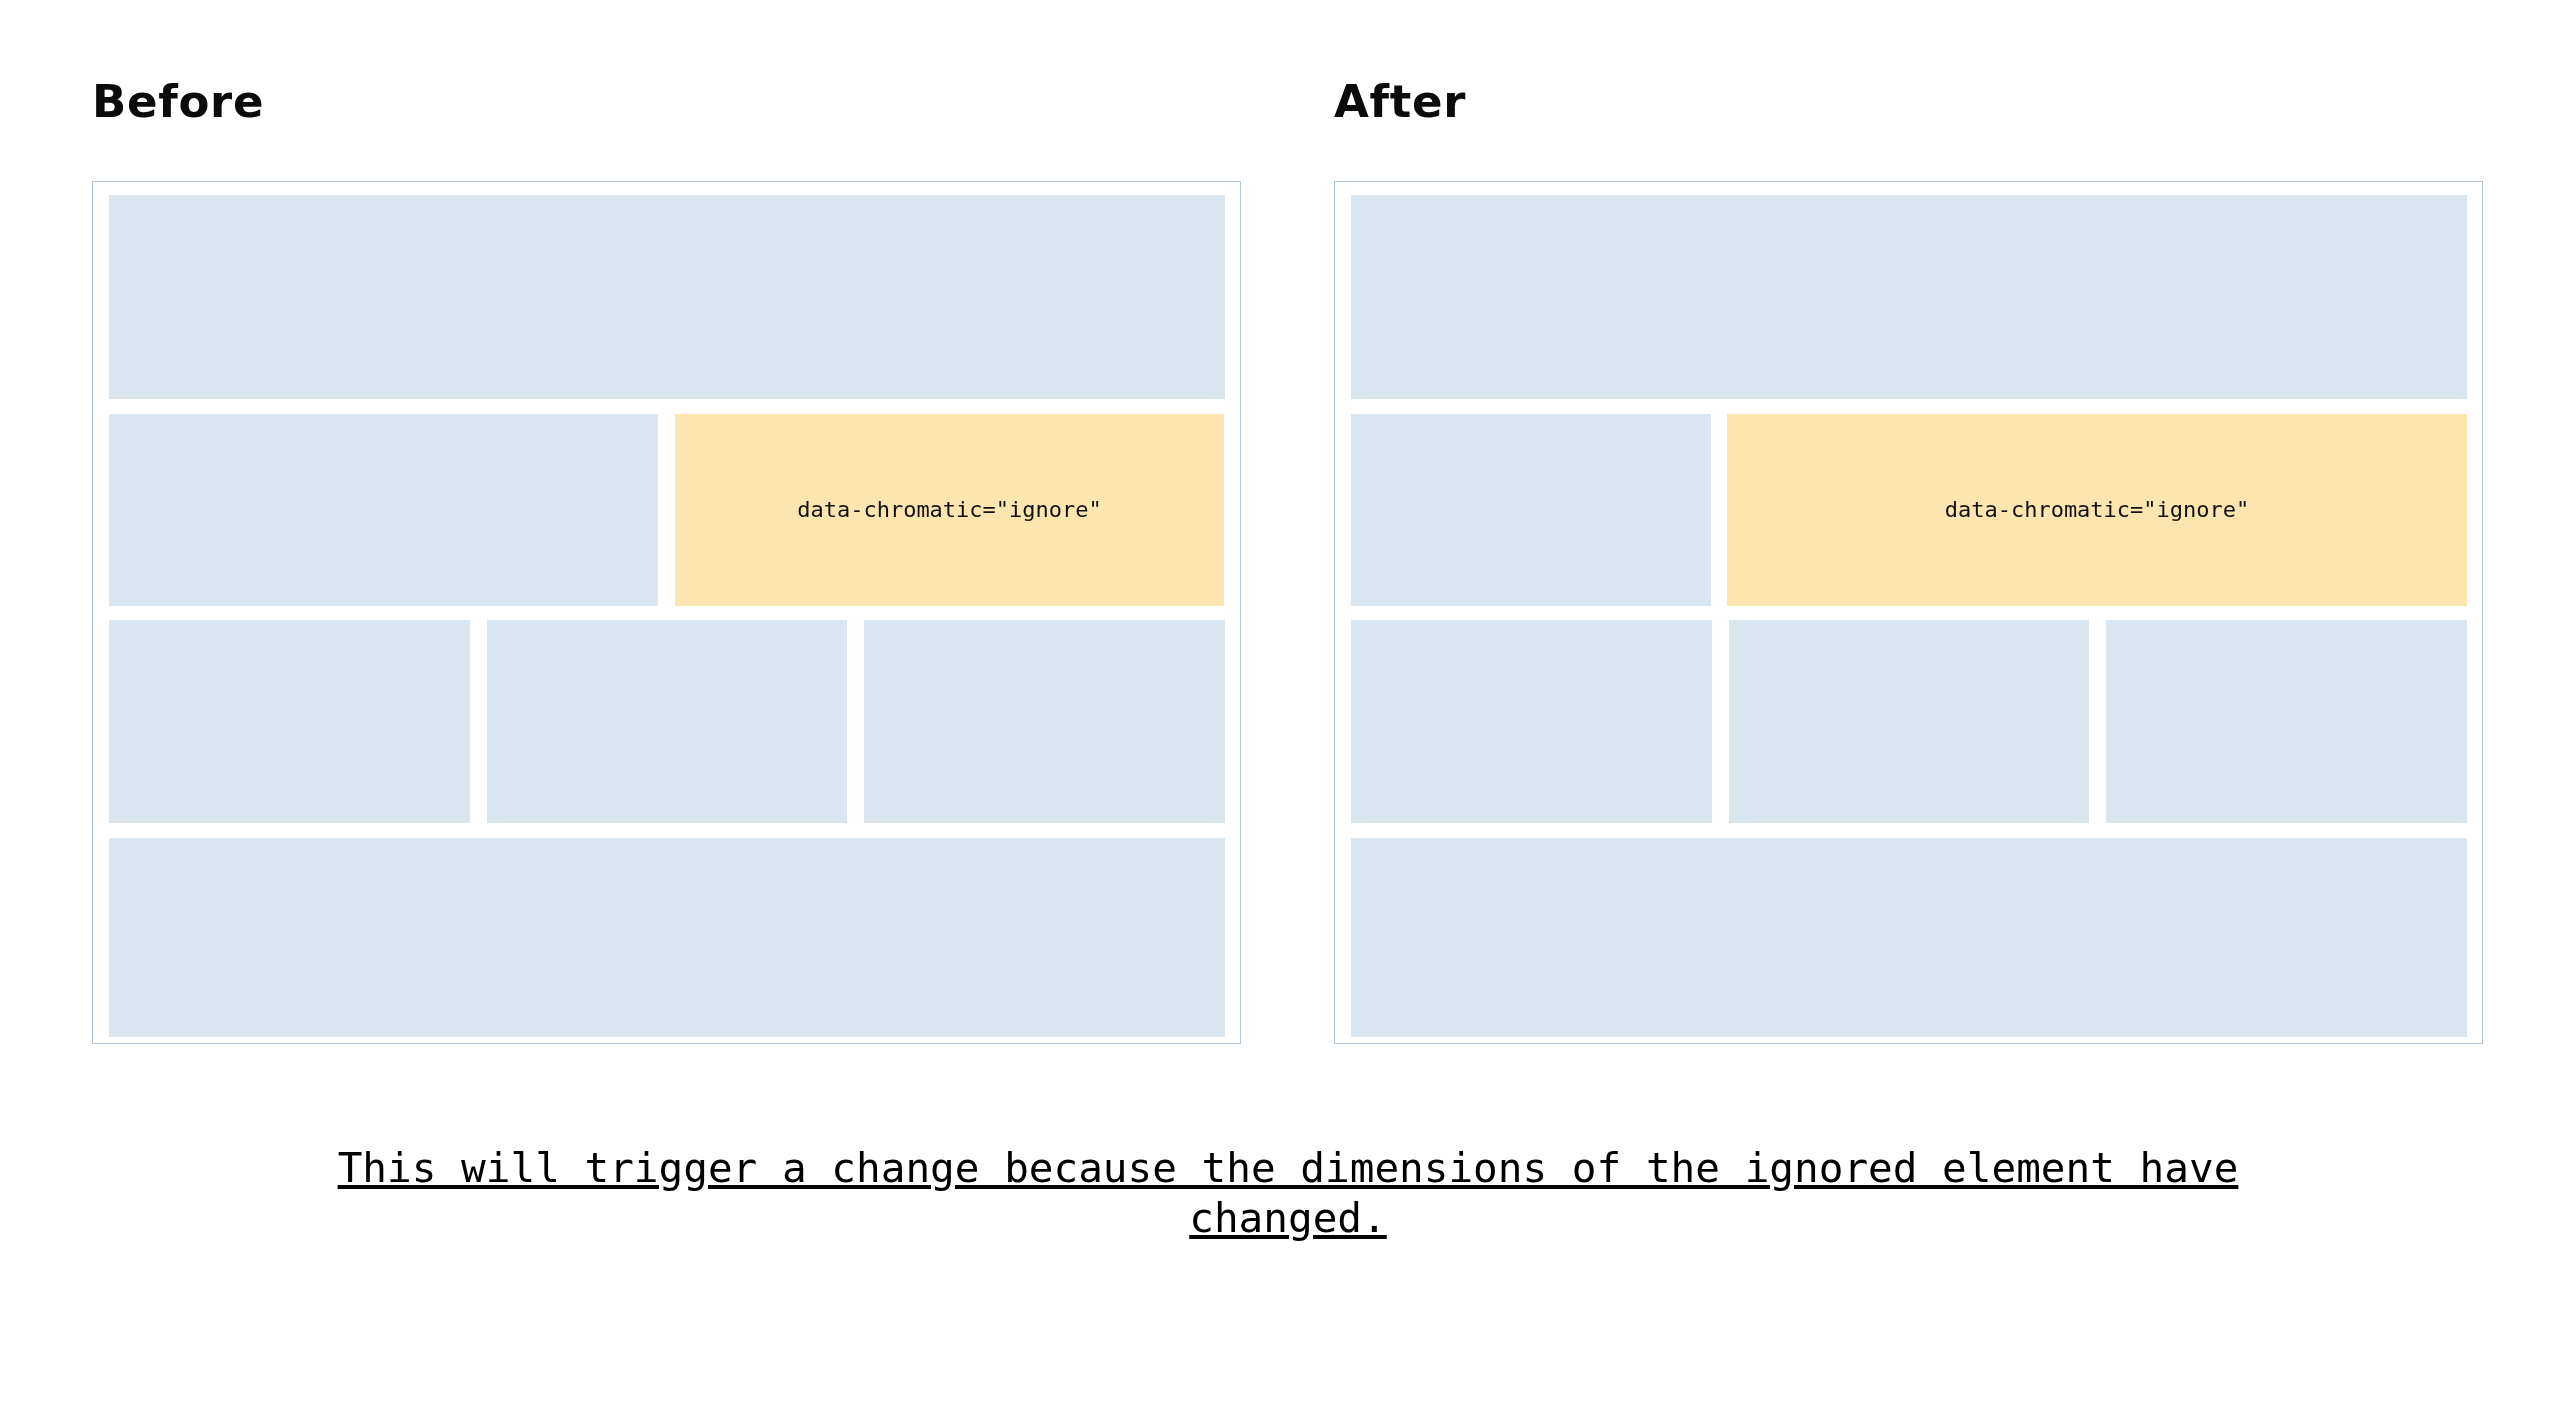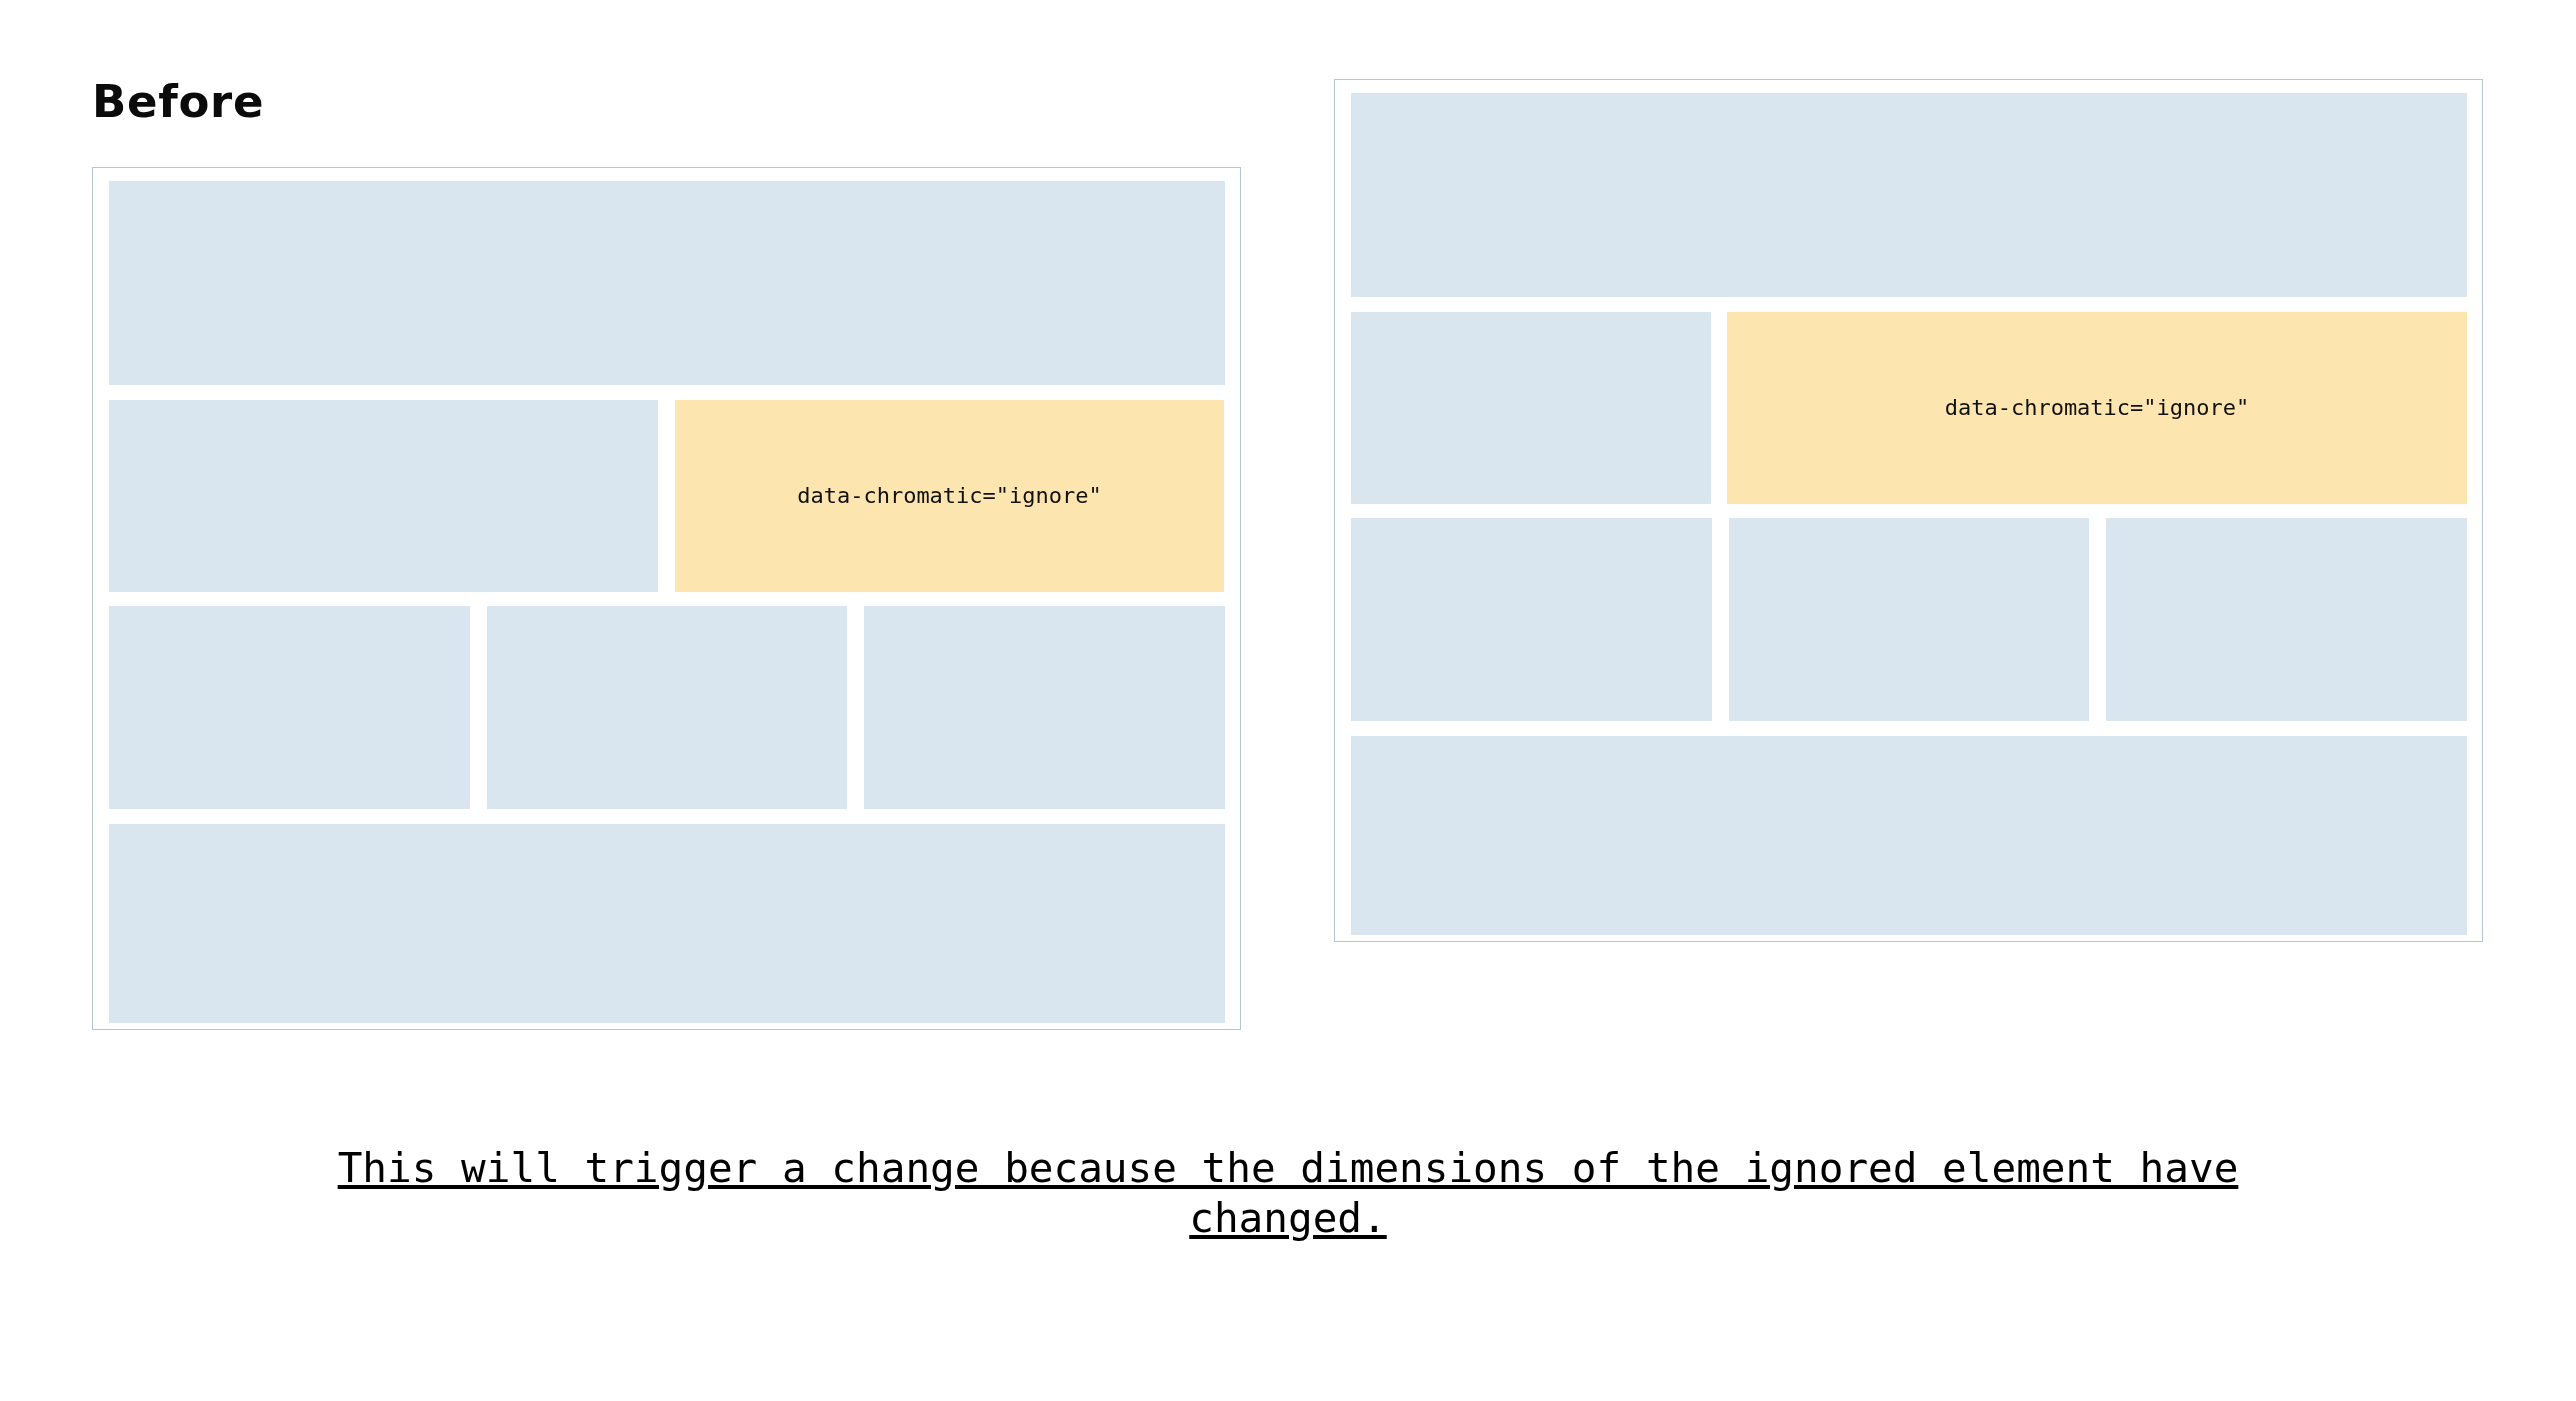--- a/index.html
+++ b/index.html
@@ -42,21 +42,21 @@
     display: flex;
     flex-direction: column;
   }
 
   .col-heading {
     font-family: "DejaVu Sans", "Liberation Sans", sans-serif;
     font-weight: bold;
     font-size: 45px;
     line-height: 1;
     letter-spacing: 0.7px;
-    margin: 0 0 43px 0;
+    margin: 0 0 57px 0;
     color: #0b0b0b;
   }
 
   
   .panel {
     position: relative;
     box-sizing: border-box;
     width: 1149px;
     height: 863px;
     border: 1.4px solid #b5c6d3;
@@ -158,20 +158,21 @@
         </div>
 
         <div class="panel-row r4">
           <div class="block full"></div>
         </div>
 
       </div>
     </div>
 
     <div class="compare-col after">
+      <div class="col-heading">After</div>
 
       <div class="panel">
 
         <div class="panel-row r1">
           <div class="block full"></div>
         </div>
 
         <div class="panel-row r2">
           <div class="block side"></div>
           <div class="block ignore">

